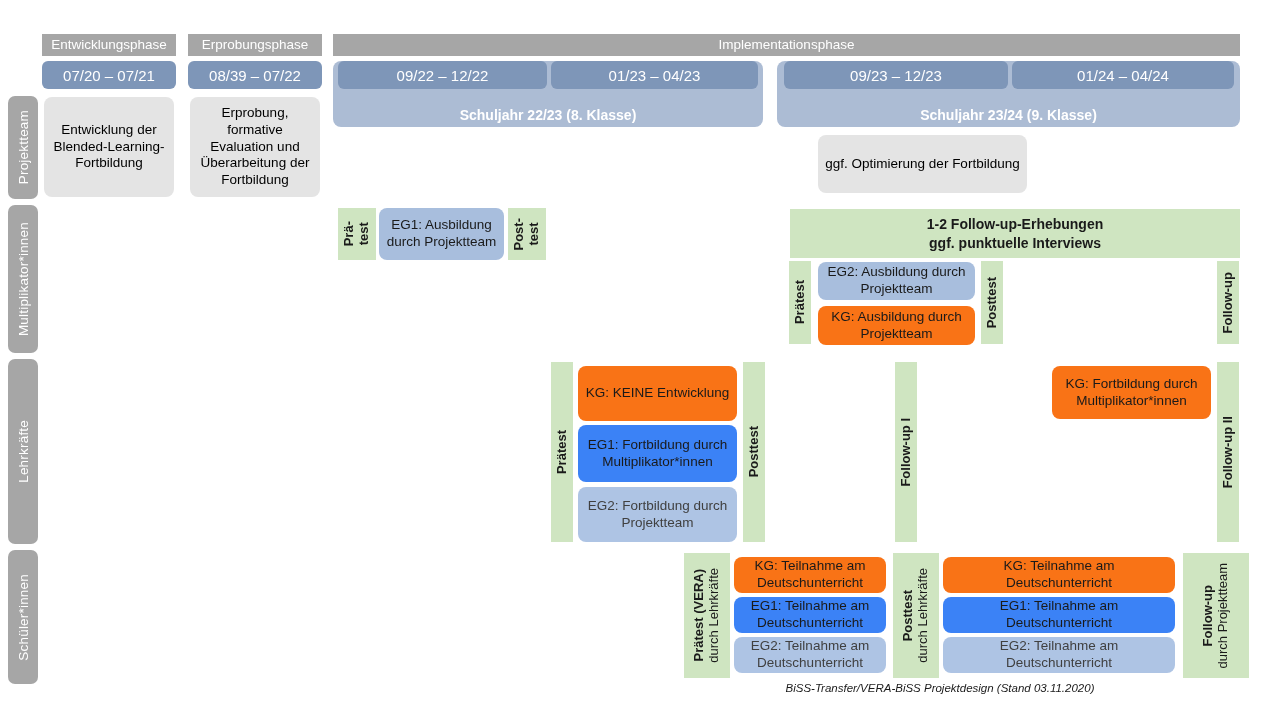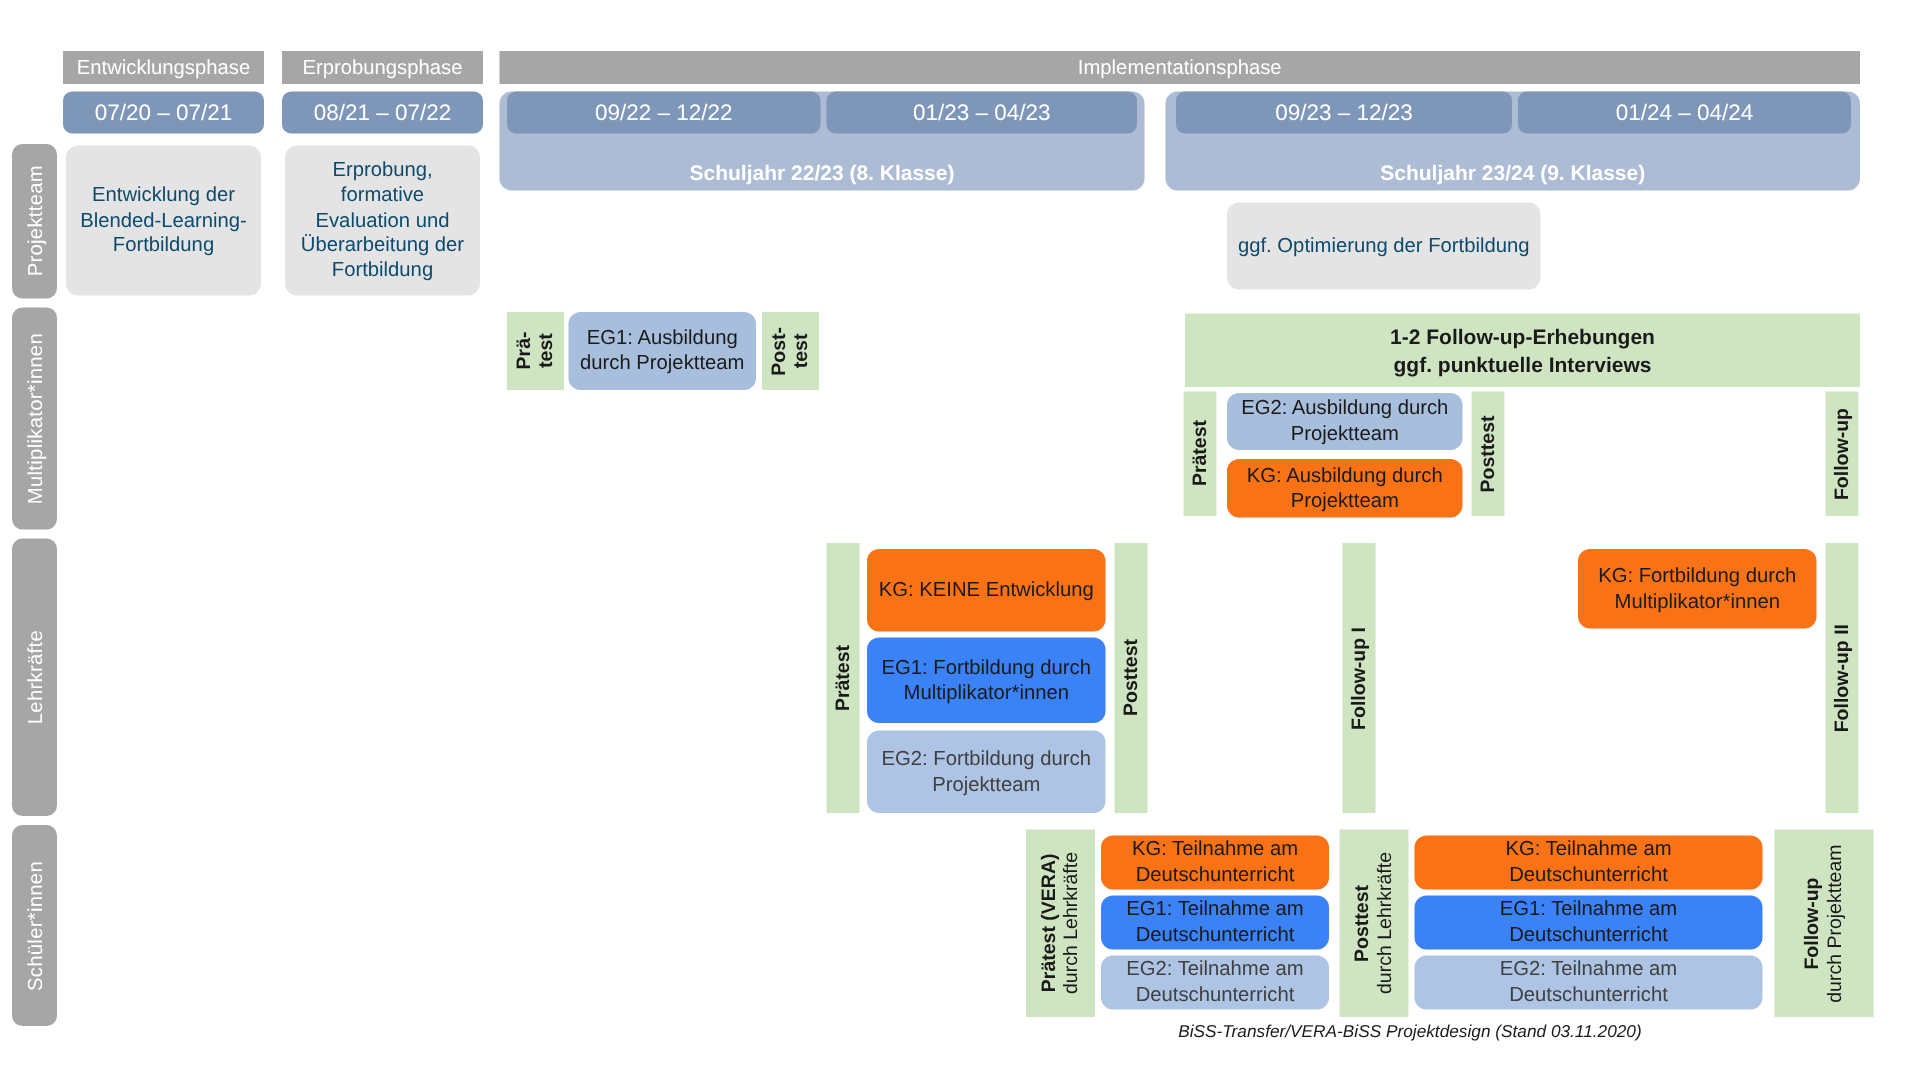--- a/index.html
+++ b/index.html
@@ -36,21 +36,21 @@
   .rowlabel span{
     writing-mode:vertical-rl;transform:rotate(180deg);
     font-size:13.5px;white-space:nowrap;letter-spacing:.2px;
   }
 
   
   .box{
     border-radius:8px;display:flex;align-items:center;justify-content:center;
     text-align:center;line-height:1.25;font-size:13.5px;padding:2px 6px;
   }
-  .box.grey{background:#e4e4e4;color:#0c4a6e;}
+  .box.grey{background:#e4e4e4;color:#000000;}
   .box.grey2{background:#f97316;color:#1a1a1a;}
   .box.blue-mid{background:#a8bedd;color:#1a1a1a;}
   .box.blue-light{background:#aec4e4;color:#404040;}
   .box.blue-dark{background:#3b82f6;color:#1a1a1a;}
 
   
   .green{
     background:#cfe5c1;color:#1a1a1a;display:flex;
     align-items:center;justify-content:center;
   }
@@ -83,21 +83,21 @@
   <span>Erprobungsphase</span>
 </div>
 <div class="abs phase-head" style="left:333px;top:34px;width:907px;height:22px;">
   <span>Implementationsphase</span>
 </div>
 
 <div class="abs period" style="left:42px;top:61px;width:134px;height:28px;">
   <span>07/20 – 07/21</span>
 </div>
 <div class="abs period" style="left:188px;top:61px;width:134px;height:28px;">
-  <span>08/21 – 07/22</span>
+  <span>08/39 – 07/22</span>
 </div>
 
 <div class="abs schoolyear" style="left:333px;top:61px;width:430px;height:66px;">
   <span>Schuljahr 22/23 (8. Klasse)</span>
 </div>
 <div class="abs period" style="left:338px;top:61px;width:209px;height:28px;">
   <span>09/22 – 12/22</span>
 </div>
 <div class="abs period" style="left:551px;top:61px;width:207px;height:28px;">
   <span>01/23 – 04/23</span>

